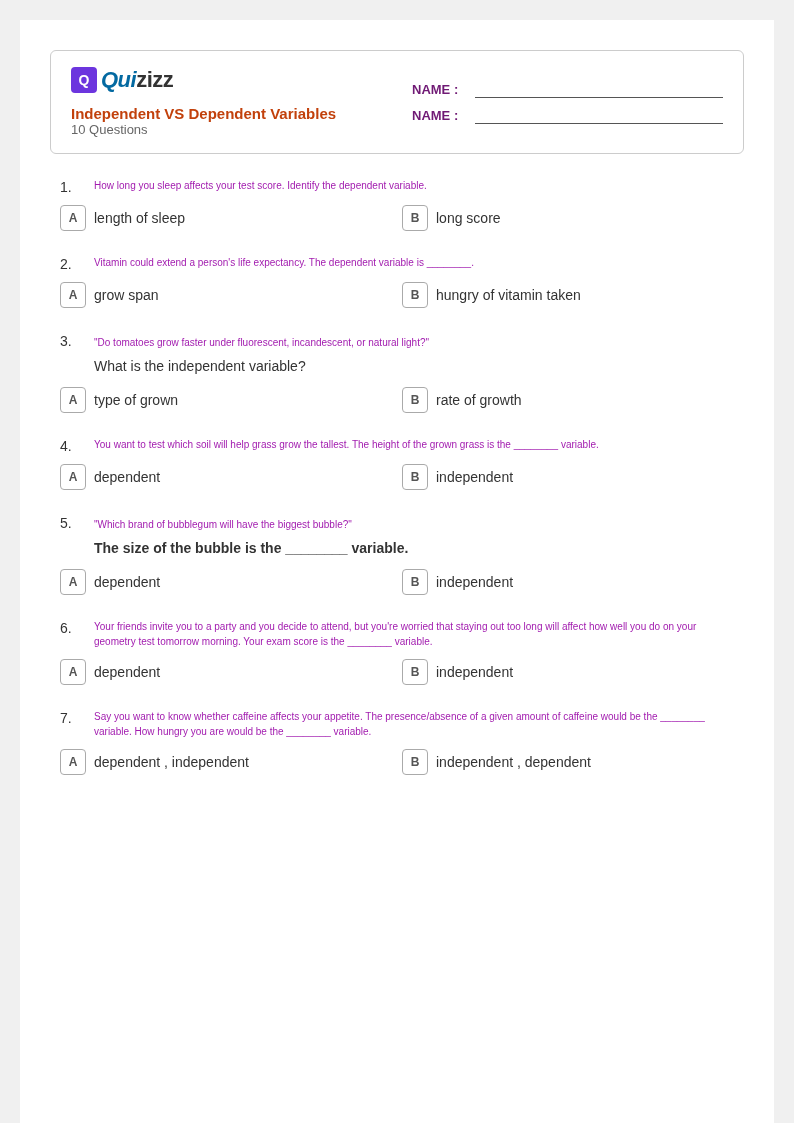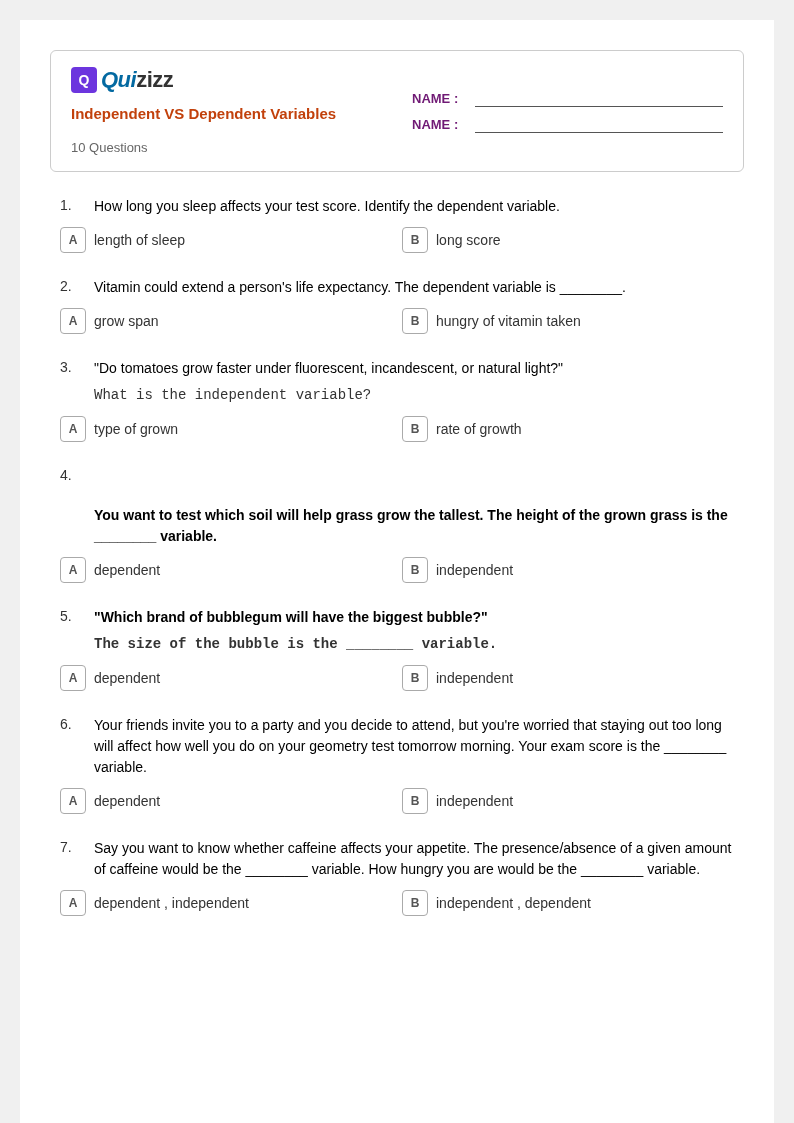--- a/index.html
+++ b/index.html
@@ -59,21 +59,21 @@
       font-style: italic;
     }
     .quiz-title {
       font-size: 15px;
       font-weight: 700;
       color: #c2410c;
     }
     .quiz-subtitle {
       font-size: 13px;
       color: #666;
-      margin-top: 18px;
+      margin-top: 0;
     }
     .header-right {
       flex: 1;
       display: flex;
       flex-direction: column;
       justify-content: center;
       gap: 8px;
       padding-left: 30px;
     }
     .field-row {
@@ -103,36 +103,34 @@
       gap: 10px;
       margin-bottom: 10px;
     }
     .question-num {
       font-size: 14px;
       color: #333;
       min-width: 24px;
       padding-top: 1px;
     }
     .question-text {
-      font-size: 14px;
-      color: #000000;
+      font-size: 10px;
+      color: #a21caf;
       line-height: 1.5;
       flex: 1;
     }
     .question-text.bold {
-      font-weight: 700;
-      margin-top: 39px;
+      font-weight: 400;
     }
     .question-sub {
       font-size: 14px;
       color: #333;
       margin-top: 6px;
       font-weight: 700;
       line-height: 1.5;
-      font-family: Liberation Mono, monospace;
     }
     .answers-row {
       display: flex;
       gap: 10px;
       margin-top: 6px;
     }
     .answer-item {
       display: flex;
       align-items: center;
       gap: 8px;

